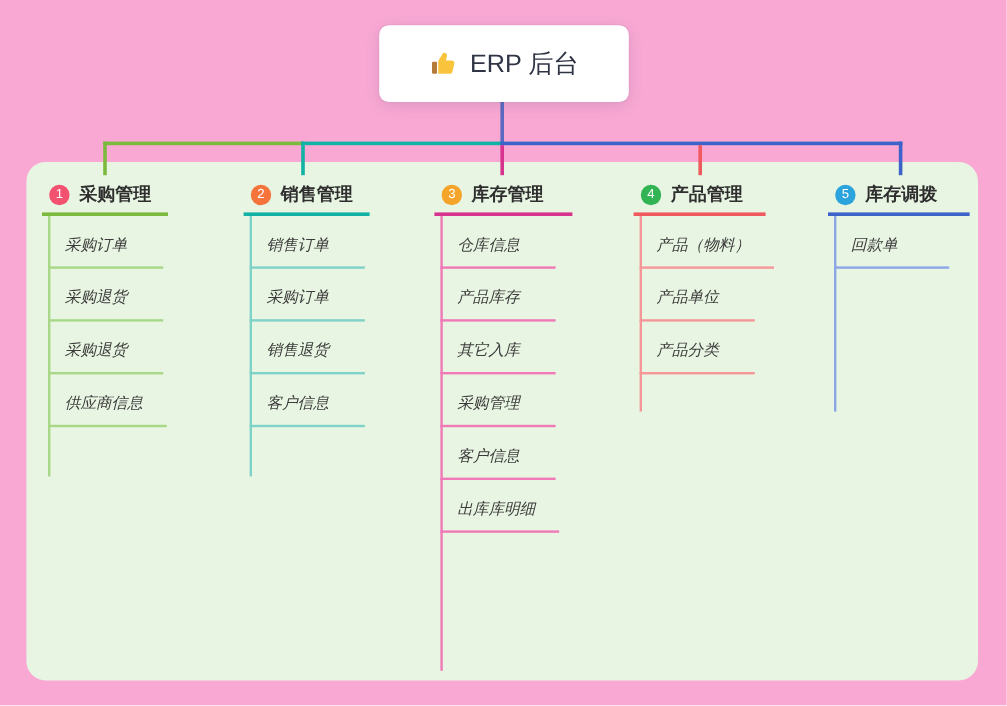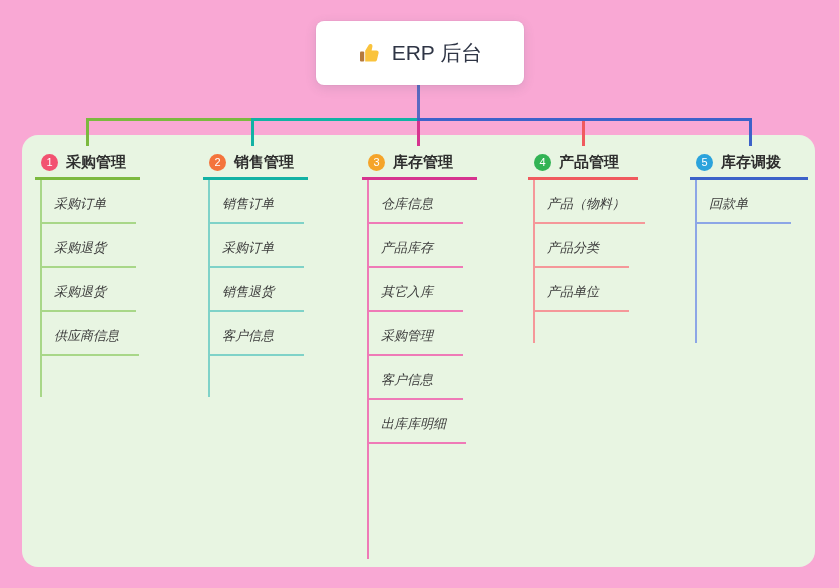--- a/index.html
+++ b/index.html
@@ -110,22 +110,22 @@
   </div>
 
   <div class="col b4" style="left:528px;top:147px;width:110px;">
     <div class="hd">
       <span class="badge">4</span>
       <span class="t">产品管理</span>
     </div>
     <div class="kids">
       <div class="trunk" style="height:163px;"></div>
       <div class="kid">产品（物料）</div>
+      <div class="kid">产品单位</div>
       <div class="kid">产品分类</div>
-      <div class="kid">产品单位</div>
     </div>
   </div>
 
   <div class="col b5" style="left:690px;top:147px;width:118px;">
     <div class="hd">
       <span class="badge">5</span>
       <span class="t">库存调拨</span>
     </div>
     <div class="kids">
       <div class="trunk" style="height:163px;"></div>

